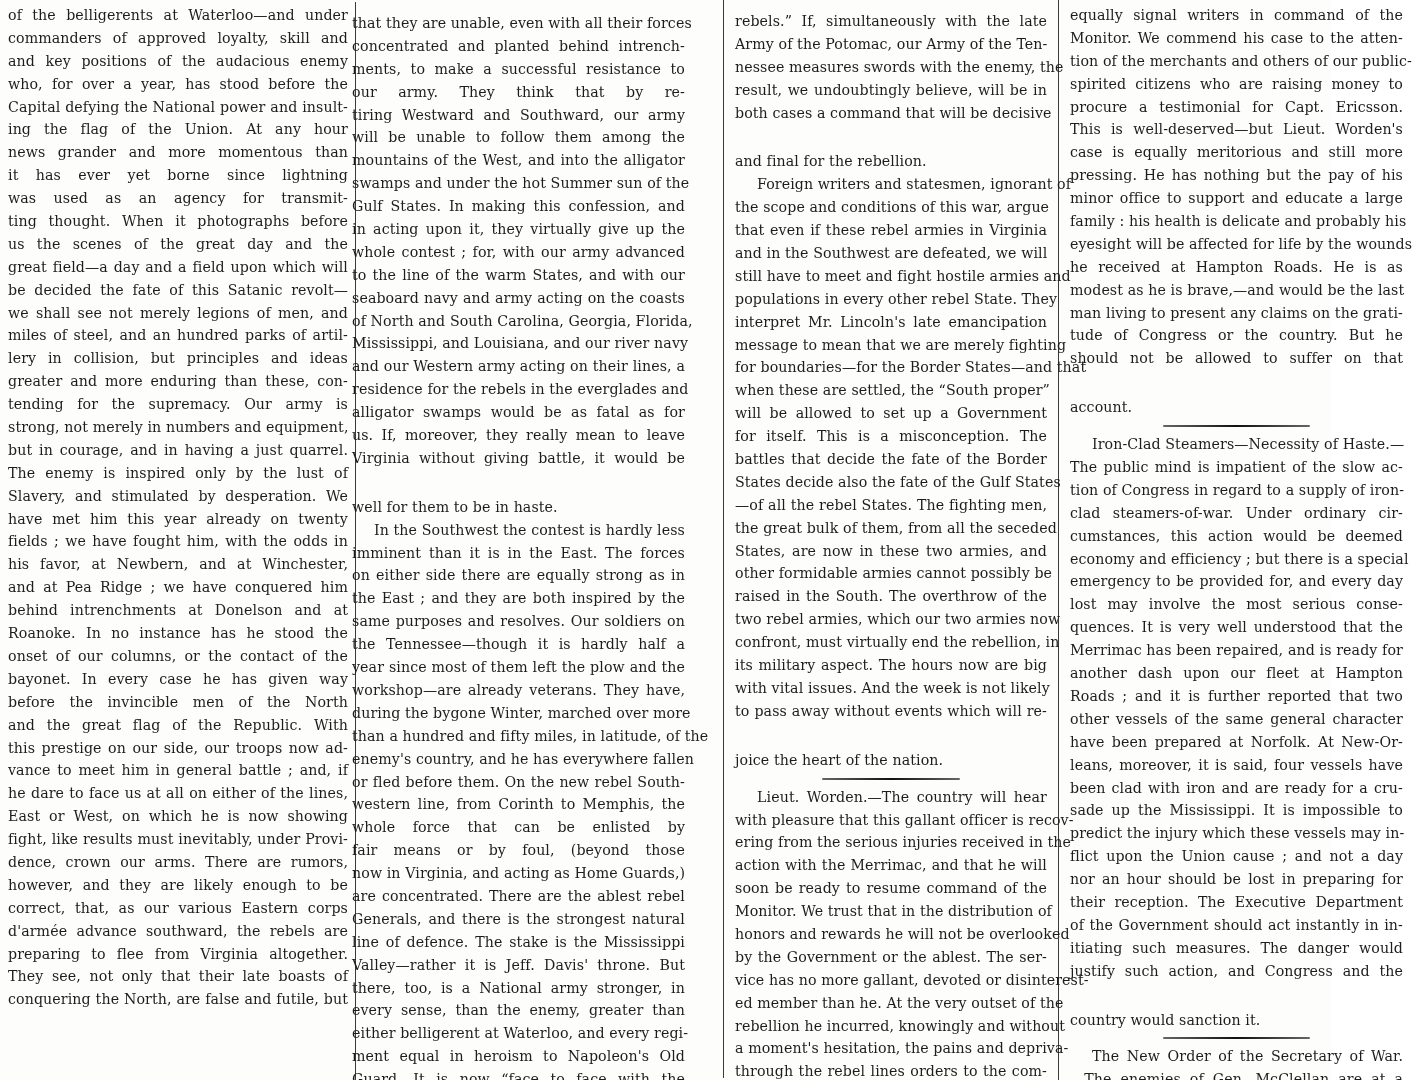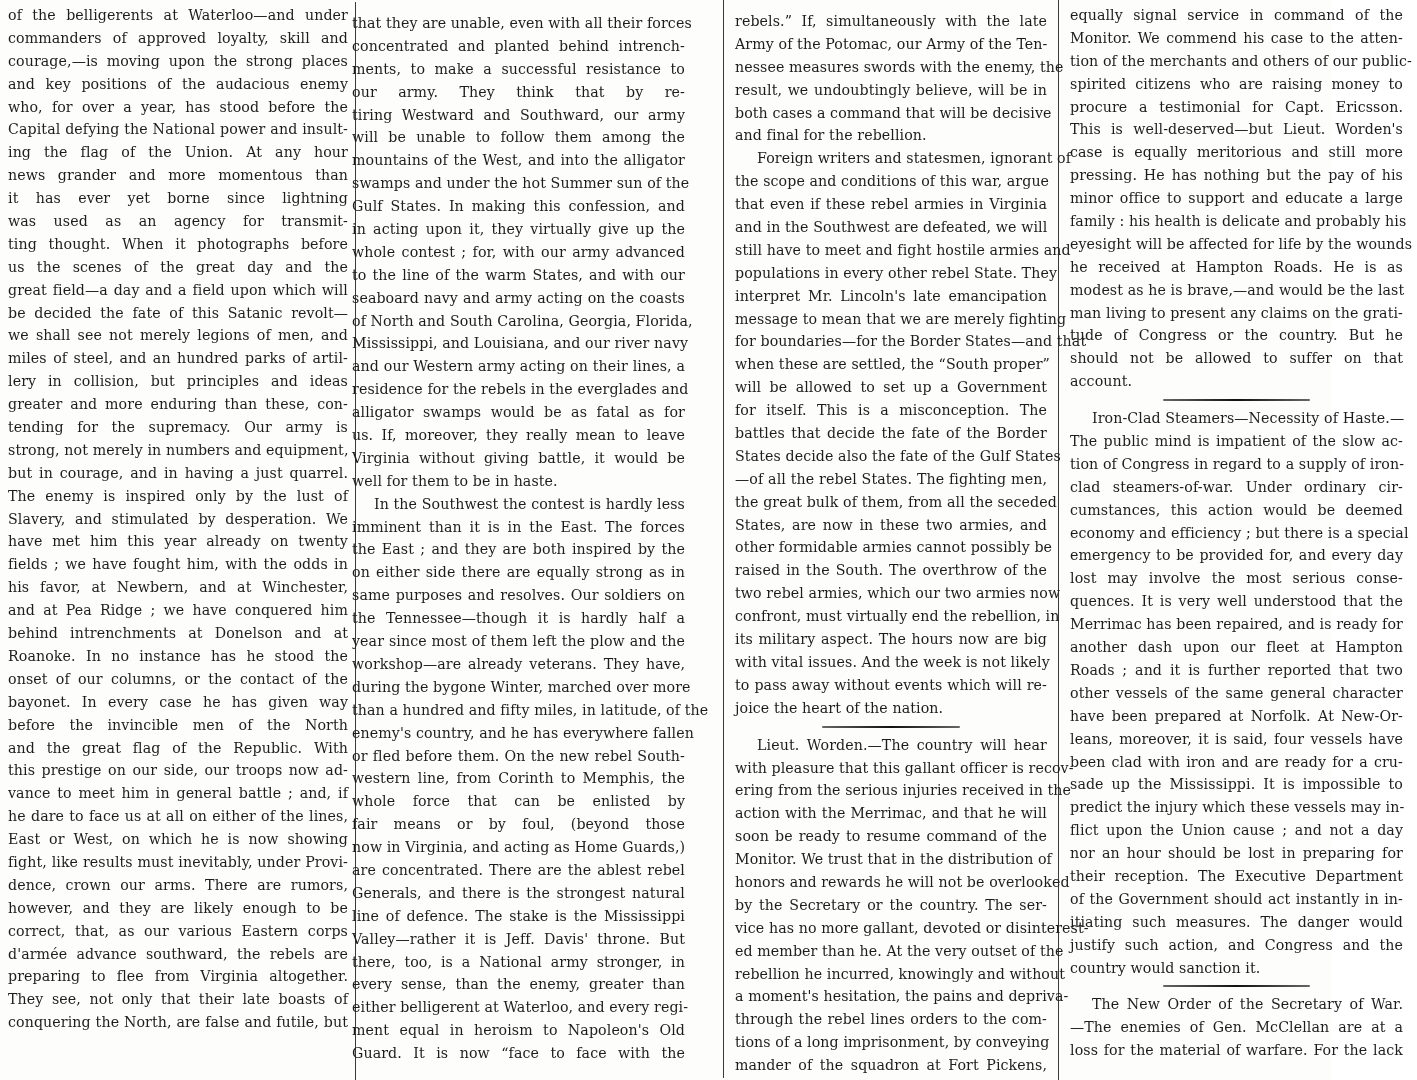--- a/index.html
+++ b/index.html
@@ -1,20 +1,20 @@
 <!DOCTYPE html>
 <html><head>
 <meta charset="utf-8">
 <style>
   html, body { margin: 0; padding: 0; background: #ffffff; }
   body { width: 1417px; height: 1080px; overflow: hidden; position: relative; }
   .page { position: absolute; left: 0; top: 0; width: 1331px; height: 1080px; background: #fdfdfb; }
   .col { position: absolute; top: 0; color: #1d1d1d; font-family: "DejaVu Serif", "Liberation Serif", serif; }
   .col .ln { display: block; height: 22.9px; line-height: 22.9px; font-size: 14.2px; white-space: nowrap; text-align: justify; text-align-last: justify; letter-spacing: 0.1px; }
-  .col .ln.last { text-align-last: left; }
+  .col .ln.last { text-align-last: left; margin-top: 26px; }
   .col .ln.indent { padding-left: 22px; }
   .vrule { position: absolute; width: 1px; background: #3a3a3a; }
   .sep { display: block; height: 14px; position: relative; }
   .sep::after { content: ""; position: absolute; left: 28%; width: 44%; top: 6px; height: 2px; background: linear-gradient(90deg, #666, #111 50%, #666); border-radius: 2px; }
   #c1 { left: 8px; width: 340px; top: 4px; }
   #c2 { left: 352px; width: 333px; top: 12px; }
   #c3 { left: 735px; width: 312px; top: 10px; }
   #c4 { left: 1070px; width: 333px; top: 4px; }
 </style>
 </head>
@@ -22,21 +22,20 @@
 
 <div class="page">
 
   <div class="vrule" style="left:355px;top:2px;height:1078px;"></div>
   <div class="vrule" style="left:723px;top:0;height:1078px;"></div>
   <div class="vrule" style="left:1058px;top:0;height:1080px;"></div>
 
   <div class="col" id="c1">
       <span class="ln">of the belligerents at Waterloo—and under</span>
       <span class="ln">commanders of approved loyalty, skill and</span>
-      <span class="ln">courage,—is moving upon the strong places</span>
       <span class="ln">and key positions of the audacious enemy</span>
       <span class="ln">who, for over a year, has stood before the</span>
       <span class="ln">Capital defying the National power and insult-</span>
       <span class="ln">ing the flag of the Union.  At any hour</span>
       <span class="ln">news grander and more momentous than</span>
       <span class="ln">it has ever yet borne since lightning</span>
       <span class="ln">was used as an agency for transmit-</span>
       <span class="ln">ting thought.  When it photographs before</span>
       <span class="ln">us the scenes of the great day and the</span>
       <span class="ln">great field—a day and a field upon which will</span>
@@ -90,22 +89,22 @@
       <span class="ln">of North and South Carolina, Georgia, Florida,</span>
       <span class="ln">Mississippi, and Louisiana, and our river navy</span>
       <span class="ln">and our Western army acting on their lines, a</span>
       <span class="ln">residence for the rebels in the everglades and</span>
       <span class="ln">alligator swamps would be as fatal as for</span>
       <span class="ln">us.  If, moreover, they really mean to leave</span>
       <span class="ln">Virginia without giving battle, it would be</span>
       <span class="ln last">well for them to be in haste.</span>
       <span class="ln indent">In the Southwest the contest is hardly less</span>
       <span class="ln">imminent than it is in the East.  The forces</span>
+      <span class="ln">on either side there are equally strong as in</span>
       <span class="ln">the East ; and they are both inspired by the</span>
-      <span class="ln">on either side there are equally strong as in</span>
       <span class="ln">same purposes and resolves.  Our soldiers on</span>
       <span class="ln">the Tennessee—though it is hardly half a</span>
       <span class="ln">year since most of them left the plow and the</span>
       <span class="ln">workshop—are already veterans.  They have,</span>
       <span class="ln">during the bygone Winter, marched over more</span>
       <span class="ln">than a hundred and fifty miles, in latitude, of the</span>
       <span class="ln">enemy's country, and he has everywhere fallen</span>
       <span class="ln">or fled before them.  On the new rebel South-</span>
       <span class="ln">western line, from Corinth to Memphis, the</span>
       <span class="ln">whole force that can be enlisted by</span>
@@ -154,32 +153,32 @@
       <span class="ln">to pass away without events which will re-</span>
       <span class="ln last">joice the heart of the nation.</span>
       <span class="sep"></span>
       <span class="ln indent">Lieut. Worden.—The country will hear</span>
       <span class="ln">with pleasure that this gallant officer is recov-</span>
       <span class="ln">ering from the serious injuries received in the</span>
       <span class="ln">action with the Merrimac, and that he will</span>
       <span class="ln">soon be ready to resume command of the</span>
       <span class="ln">Monitor.  We trust that in the distribution of</span>
       <span class="ln">honors and rewards he will not be overlooked</span>
-      <span class="ln">by the Secretary or the country.  The ser-</span>
+      <span class="ln">by the Government or the ablest.  The ser-</span>
       <span class="ln">vice has no more gallant, devoted or disinterest-</span>
       <span class="ln">ed member than he.  At the very outset of the</span>
       <span class="ln">rebellion he incurred, knowingly and without</span>
       <span class="ln">a moment's hesitation, the pains and depriva-</span>
       <span class="ln">through the rebel lines orders to the com-</span>
       <span class="ln">tions of a long imprisonment, by conveying</span>
       <span class="ln">mander of the squadron at Fort Pickens,</span>
       <span class="ln">which led to the reinforcement of that work,</span>
     </div>
   <div class="col" id="c4">
-      <span class="ln">equally signal service in command of the</span>
+      <span class="ln">equally signal writers in command of the</span>
       <span class="ln">Monitor.  We commend his case to the atten-</span>
       <span class="ln">tion of the merchants and others of our public-</span>
       <span class="ln">spirited citizens who are raising money to</span>
       <span class="ln">procure a testimonial for Capt. Ericsson.</span>
       <span class="ln">This is well-deserved—but Lieut. Worden's</span>
       <span class="ln">case is equally meritorious and still more</span>
       <span class="ln">pressing.  He has nothing but the pay of his</span>
       <span class="ln">minor office to support and educate a large</span>
       <span class="ln">family : his health is delicate and probably his</span>
       <span class="ln">eyesight will be affected for life by the wounds</span>

